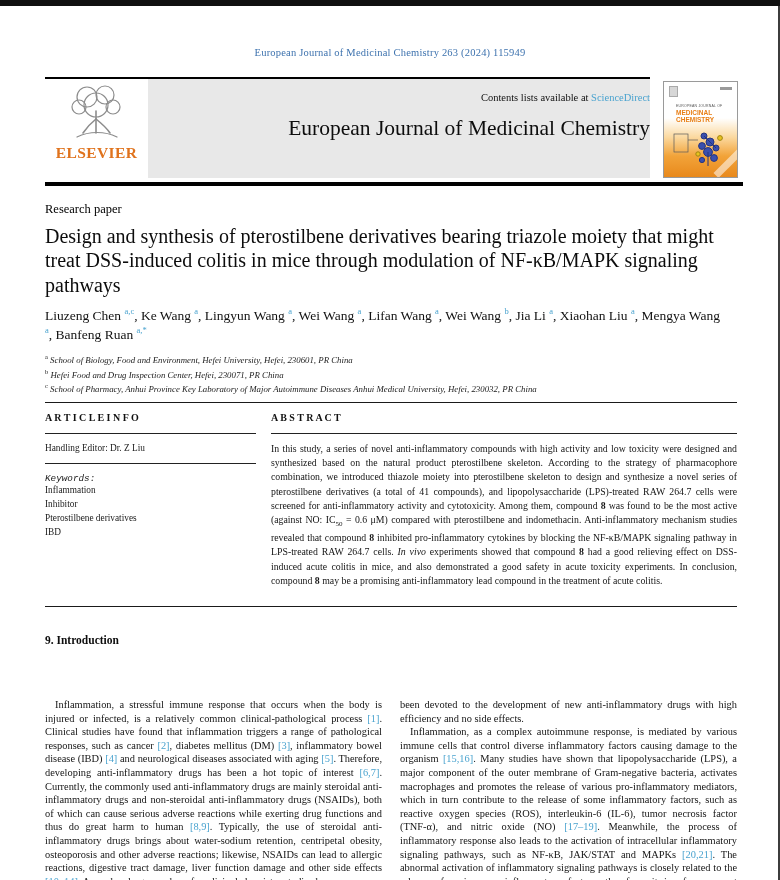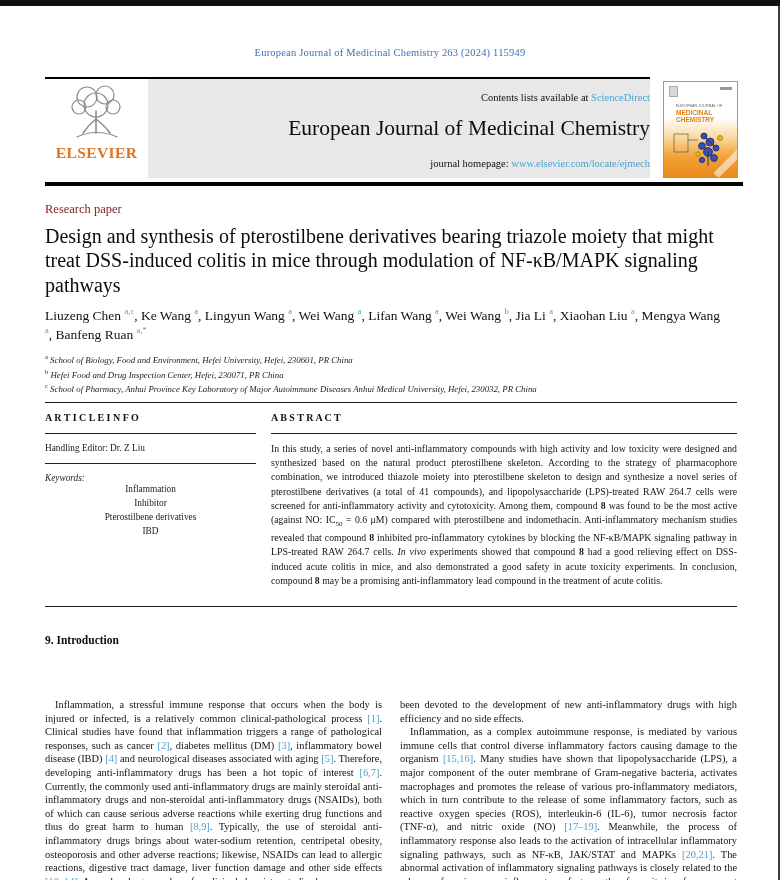--- a/index.html
+++ b/index.html
@@ -35,37 +35,37 @@
            overflow:hidden; font-family:"Liberation Sans",sans-serif; }
   .cover-logo { position:absolute; left:5px; top:4px; width:9px; height:11px; background:#d7d7d7;
                 border:1px solid #aaa; }
   .cover-issue { position:absolute; right:5px; top:5px; width:12px; height:3px; background:#9a9a9a; }
   .cover-j1 { position:absolute; left:12px; top:22px; font-size:3.5px; color:#555; letter-spacing:.2px; }
   .cover-j2 { position:absolute; left:12px; top:27px; font-size:6.5px; font-weight:bold; color:#e87f16; }
   .cover-j3 { position:absolute; left:12px; top:34px; font-size:6.5px; font-weight:bold; color:#e87f16; }
   .cover-streak { position:absolute; right:-8px; bottom:10px; width:34px; height:7px; background:rgba(255,255,255,.55);
                   transform:rotate(-45deg); }
 
-  .research-paper { position:absolute; left:45px; top:196px; font-size:12.5px; color:#7f1d1d; }
+  .research-paper { position:absolute; left:45px; top:196px; font-size:12.5px; color:#000000; }
   .paper-title { position:absolute; left:45px; top:218px; width:676px; font-size:20px; line-height:1.22;
                  font-weight:normal; color:#0c0c0c; }
   .authors { position:absolute; left:45px; top:300px; width:676px; font-size:13.5px; line-height:1.35;
              color:#111; }
   .authors sup { font-size:8.5px; }
   .affiliations { position:absolute; left:45px; top:346px; width:676px; font-size:8.8px; line-height:1.45;
                   font-style:italic; color:#222; }
   .affiliations sup { font-style:normal; font-size:6.5px; }
 
   .col-info { position:absolute; left:45px; top:406px; width:211px; }
   .col-abstract { position:absolute; left:271px; top:406px; width:466px; }
   .section-heading { font-size:10px; font-weight:bold; color:#111; }
   .info-rule { width:100%; height:1px; background:#222; margin:10px 0 9px; }
   .handling-editor { font-size:9.3px; color:#1a1a1a; }
-  .keywords-label { font-size:9.3px; font-style:italic; margin-top:9px; }
-  .keyword { font-size:9.3px; line-height:1.5;text-align:center; }
+  .keywords-label { font-size:9.3px; font-style:italic; margin-top:9px;font-family:Liberation Mono, monospace; }
+  .keyword { font-size:9.3px; line-height:1.5; }
   .abstract-rule { width:100%; height:1px; background:#222; margin:10px 0 8px; }
   .abstract-text { font-size:9.8px; line-height:14.2px; text-align:justify; color:#141414; }
 
   .intro-heading { position:absolute; left:45px; top:628px; font-size:11.5px; font-weight:bold; color:#0d0d0d; }
   .body-cols { position:absolute; left:45px; top:692px; width:692px; display:flex; gap:18px; }
   .body-col { width:337px; font-size:10.4px; line-height:13.6px; text-align:justify; color:#141414; }
   .body-col p.indent { text-indent:10px; }
   .body-col p + p { margin-top:0; }
   sub { font-size:7px; }
 </style>
@@ -92,21 +92,20 @@
         <path d="M31 38 C36 42 41 46 45 52"></path>
         <path d="M12 56 C24 50 40 50 52 56" stroke-width="1.2"></path>
       </g>
     </svg>
     <div class="elsevier-word">ELSEVIER</div>
   </div>
 
   <div class="band">
     <div class="contents-line"><span>Contents lists available at </span><span class="lnk">ScienceDirect</span></div>
     <div class="journal-title">European Journal of Medicinal Chemistry</div>
-    <div class="homepage-line"><span>journal homepage: </span><span class="lnk">www.elsevier.com/locate/ejmech</span></div>
   </div>
 
   <div class="cover">
     <div class="cover-logo"></div>
     <div class="cover-issue"></div>
     <div class="cover-j1">EUROPEAN JOURNAL OF</div>
     <div class="cover-j2">MEDICINAL</div>
     <div class="cover-j3">CHEMISTRY</div>
     <svg width="60" height="46" viewBox="0 0 60 46" style="position:absolute;left:8px;top:44px">
       <g stroke="#26357f" stroke-width="1" fill="#3a4fae">

